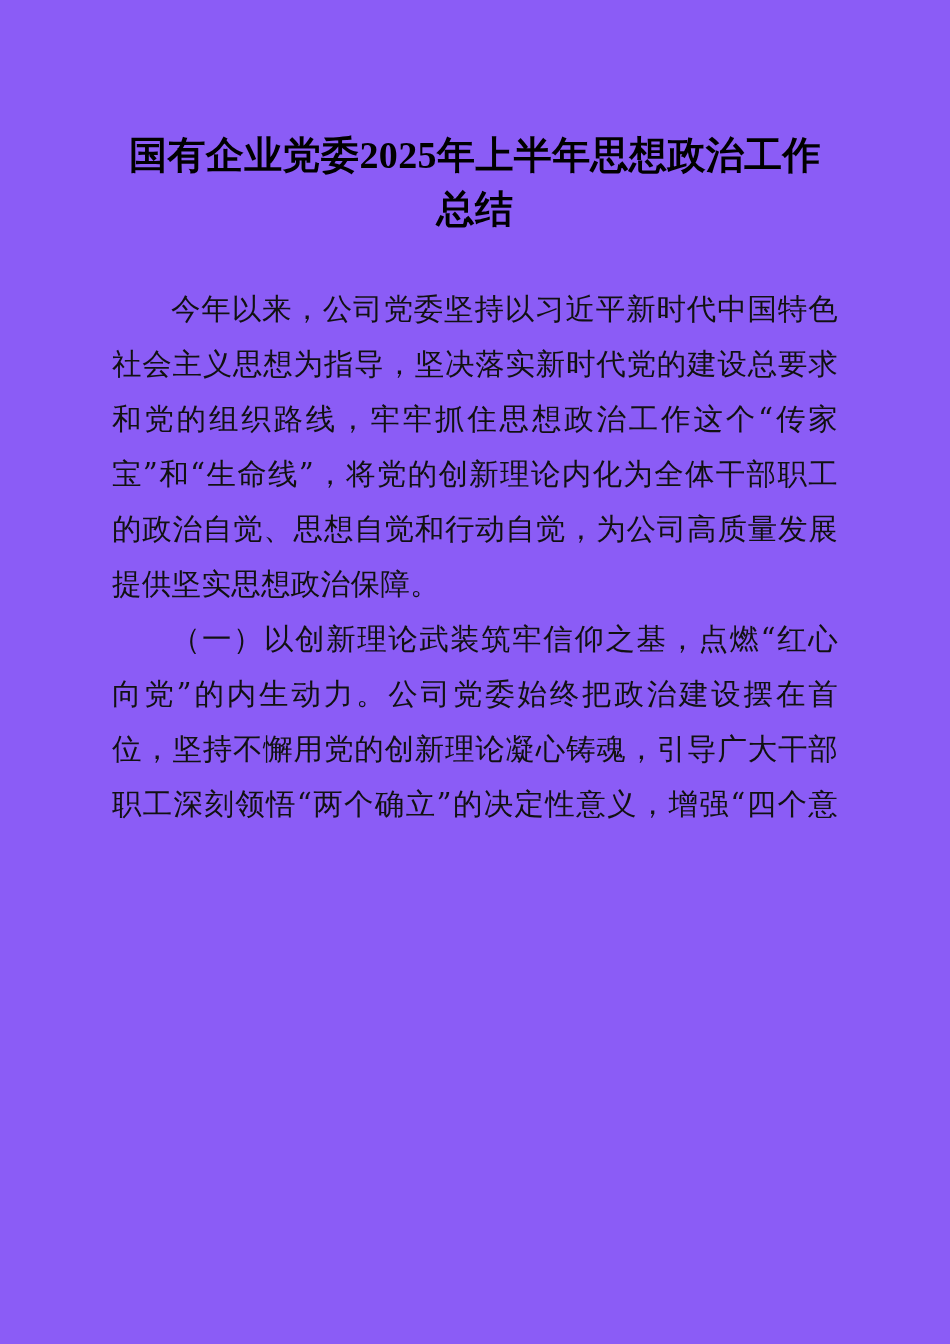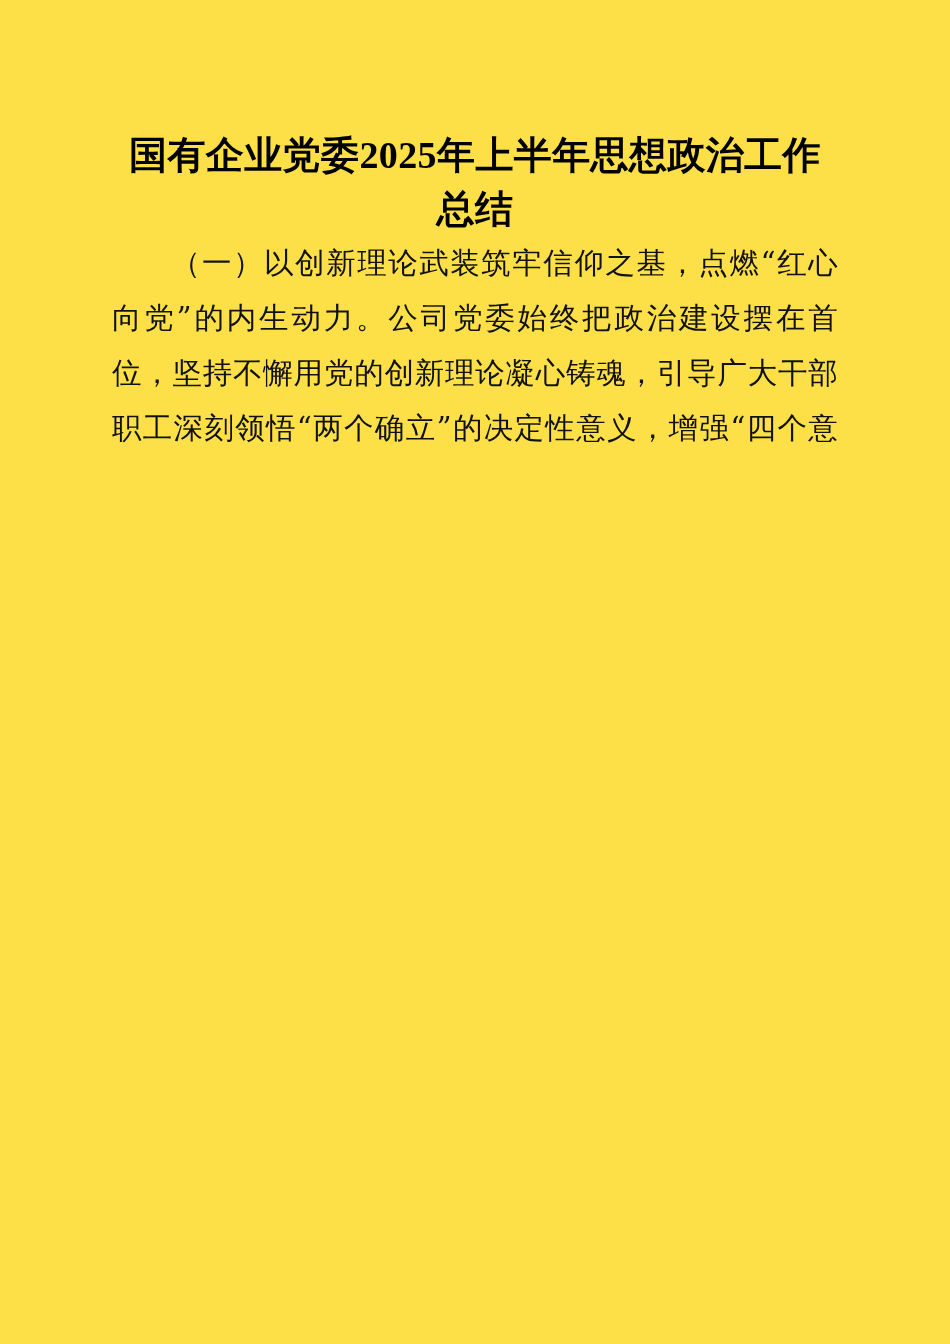--- a/index.html
+++ b/index.html
@@ -5,21 +5,21 @@
   html, body {
     margin: 0;
     padding: 0;
     background: #ffffff;
   }
 
   .page {
     position: relative;
     width: 950px;
     height: 1344px;
-    background: #fde047;
+    background: #8b5cf6;
     margin: 0 auto;
     overflow: hidden;
     box-sizing: border-box;
   }
 
   .content {
     position: absolute;
     left: 112px;
     top: 0;
     width: 726px;
@@ -79,18 +79,19 @@
   }
 </style>
 </head>
 <body>
 
 <div class="page">
   <div class="content">
 
     <h1 class="doc-title">国有企业党委2025年上半年思想政治工作总结</h1>
 
+    <p class="para first">今年以来，公司党委坚持以习近平新时代中国特色社会主义思想为指导，坚决落实新时代党的建设总要求和党的组织路线，牢牢抓住思想政治工作这个“传家宝”和“生命线”，将党的创新理论内化为全体干部职工的政治自觉、思想自觉和行动自觉，为公司高质量发展提供坚实思想政治保障。</p>
 
 
     <p class="para clipped">（一）以创新理论武装筑牢信仰之基，点燃“红心向党”的内生动力。公司党委始终把政治建设摆在首位，坚持不懈用党的创新理论凝心铸魂，引导广大干部职工深刻领悟“两个确立”的决定性意义，增强“四个意识”、坚定“四个自信”、做到“两个维护”。一是构建“立体化”学习体系，推动理论武装走深走实。依托“学习强国”“党建网”等线上平台，结合地域特色和企业实际，打造“鄂电先锋·掌上课堂”，定期推送定制化学习内容。组建由党委委员、理论骨干、劳模工匠、优秀党支部书记构成的“红心讲师团”，深入供电所、变电站、工程一线，创新开展“班前十分钟思政课”“红色故事会”等场景化、互动式宣讲。注重将宏大理论与“人民电业为人民”的宗旨、“不停电就是最好的服务”的理念、“乡村振兴、电力先行”的担当等具体实践紧密结合，引导干部职工在保障电力可靠供应、优化营商环境的生动实践中，不断增进</p>
 
   </div>
 </div>
 
 </body></html>

